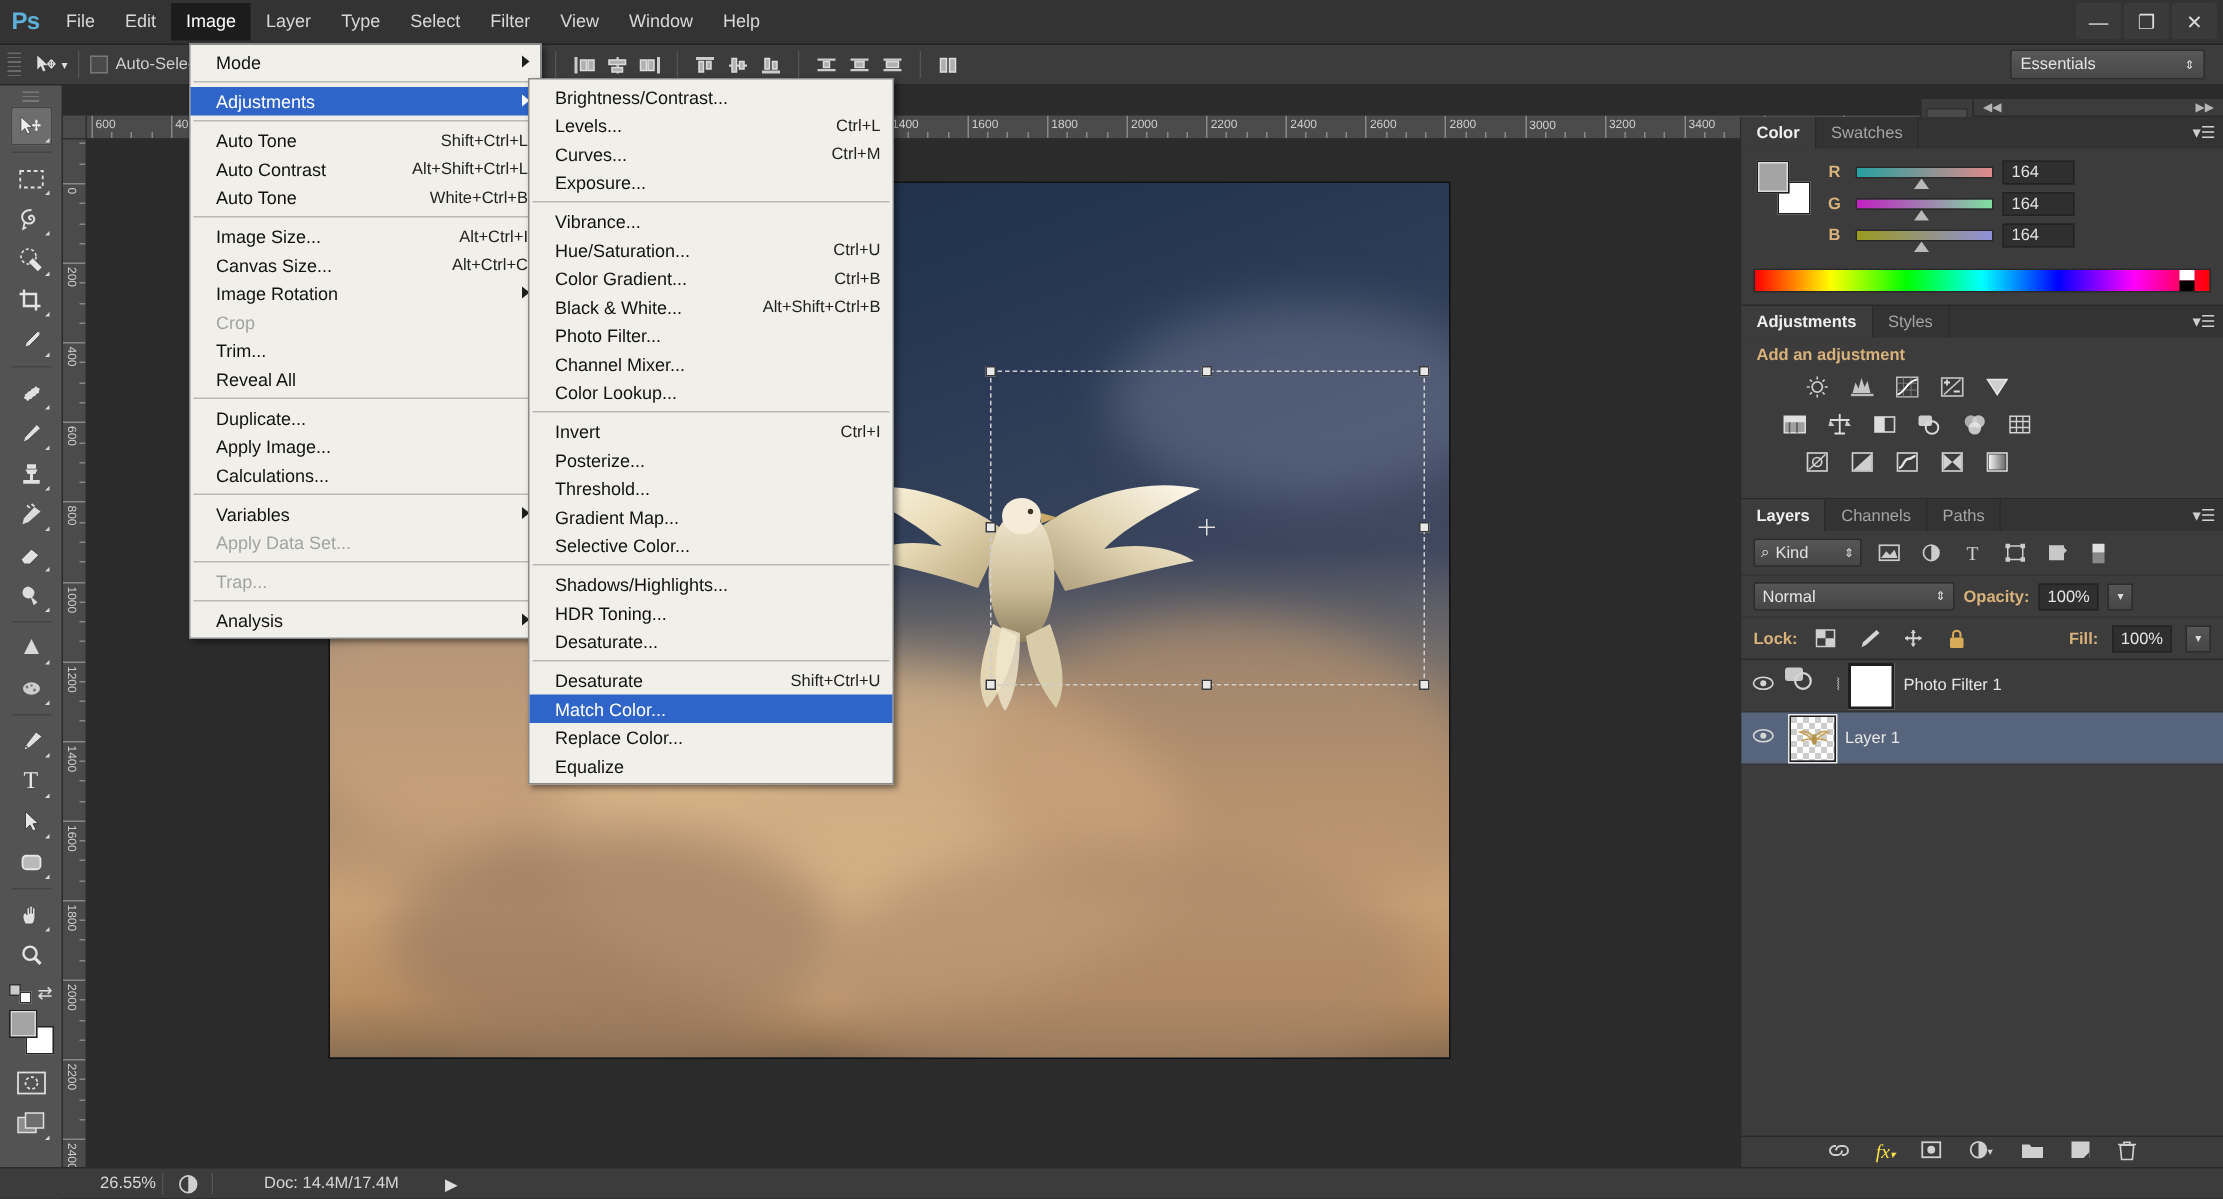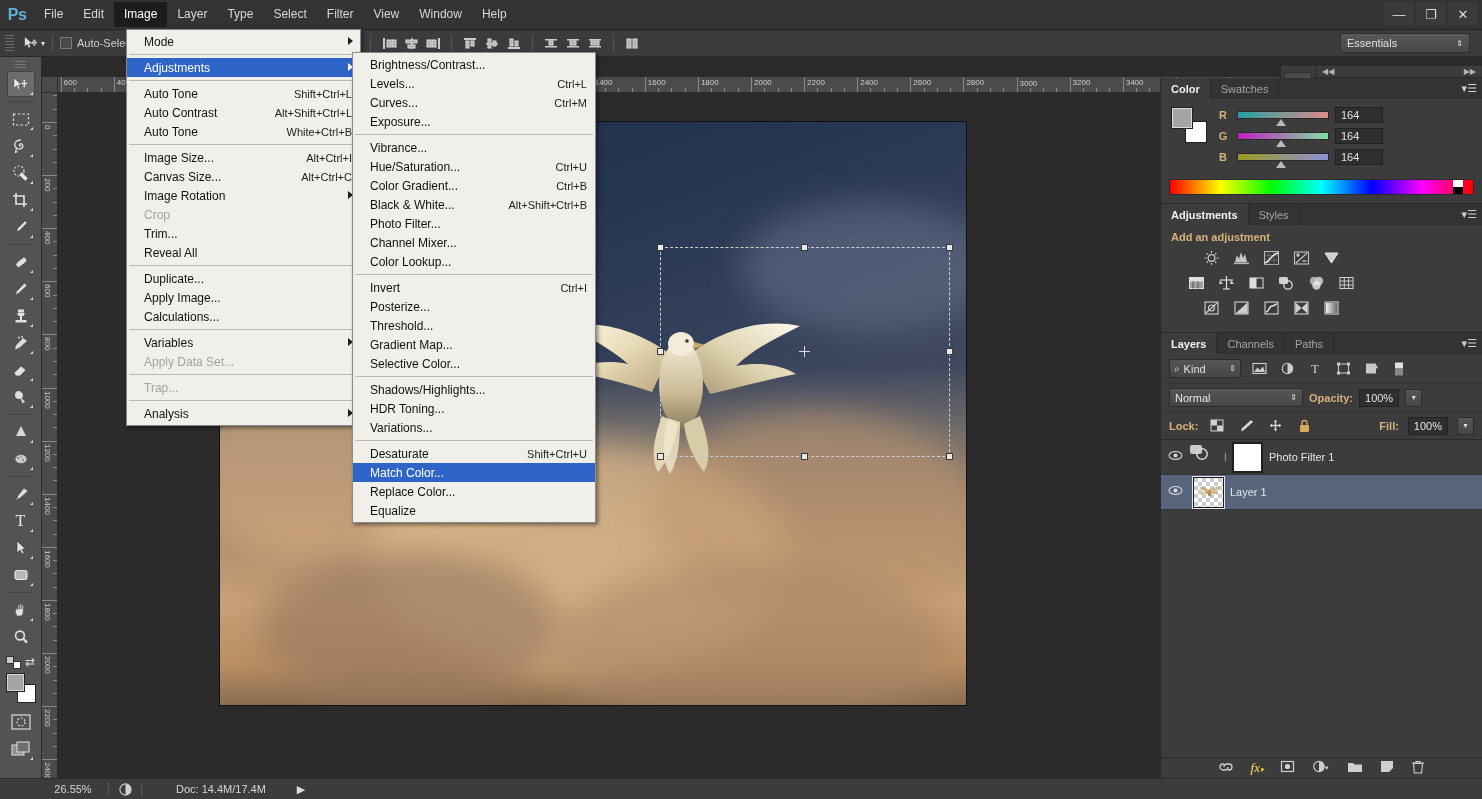--- a/index.html
+++ b/index.html
@@ -199,21 +199,21 @@
   .locked { margin-right:10px; color:#d0d0d0; font-size:11px;}
   #layer-footer { position:absolute; left:0; right:0; bottom:0; height:21px; background:#3c3c3c;
     display:flex; align-items:center; justify-content:center; gap:17px; border-top:1px solid #2a2a2a;}
   .lf-ico { color:#fde047; font-size:12px;}
 
   
   #statusbar {
     position:absolute; left:0; right:0; bottom:0; height:21px; background:#3c3c3c;
     border-top:1px solid #2a2a2a; display:flex; align-items:center; font-size:11px; color:#d6d6d6;
   }
-  #st-zoom { width:62px; text-align:center; }
+  #st-zoom { width:62px; text-align:right; }
   #st-docinfo { flex: 0 0 auto; padding-left: 30px;}
   .st-div { width:1px; height:14px; background:#2a2a2a; border-right:1px solid #555; margin:0 4px;}
 
   
   .dropdown {
     position:absolute; background:#f0efe9; border:1px solid #8a8a8a;
     box-shadow: 2px 2px 4px rgba(0,0,0,.45); z-index: 60; padding: 2px 0;
     font-size:12px; color:#111;
   }
   .mrow { display:flex; align-items:center; height:19px; padding: 0 8px 0 17px; position:relative; white-space:nowrap;}
@@ -1276,21 +1276,21 @@
       <span class="mlabel">Selective Color...</span>
     </div>
     <div class="msep"></div>
     <div class="mrow">
       <span class="mlabel">Shadows/Highlights...</span>
     </div>
     <div class="mrow">
       <span class="mlabel">HDR Toning...</span>
     </div>
     <div class="mrow">
-      <span class="mlabel">Variations...</span>
+      <span class="mlabel">Desaturate...</span>
     </div>
     <div class="msep"></div>
     <div class="mrow">
       <span class="mlabel">Desaturate</span>
       <span class="mshort">Shift+Ctrl+U</span>
     </div>
     <div class="mrow hl">
       <span class="mlabel">Match Color...</span>
     </div>
     <div class="mrow">

